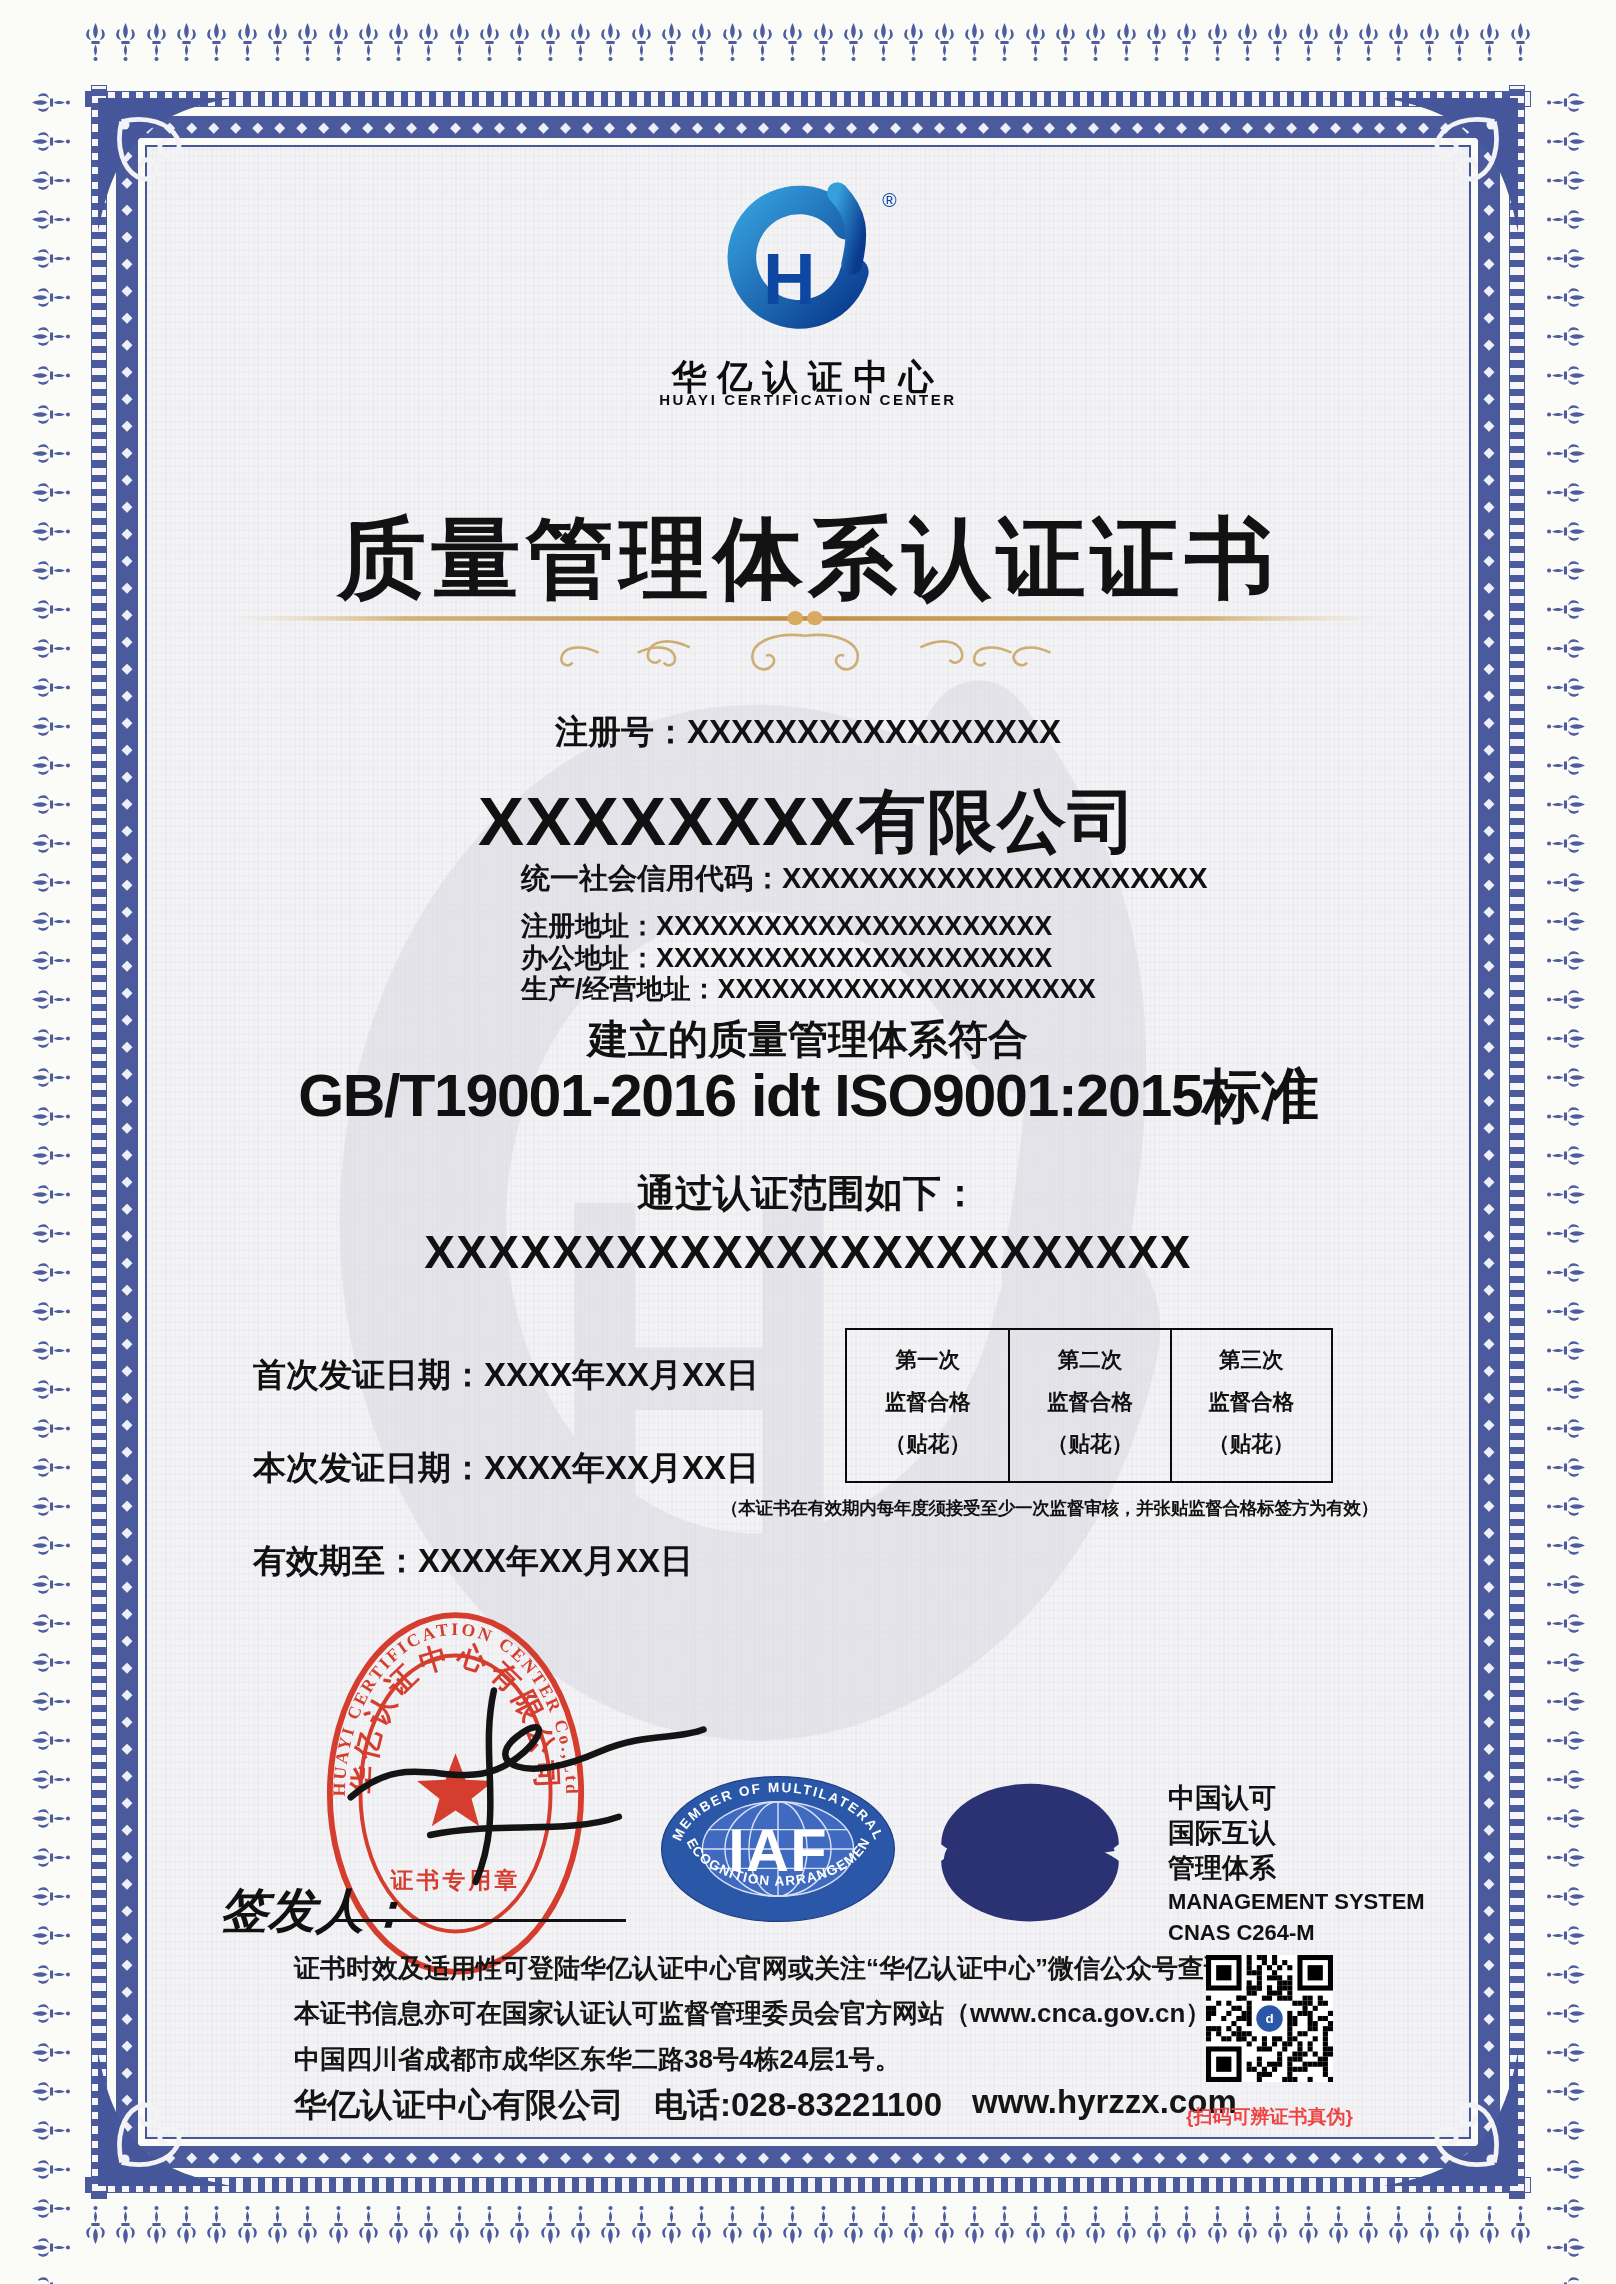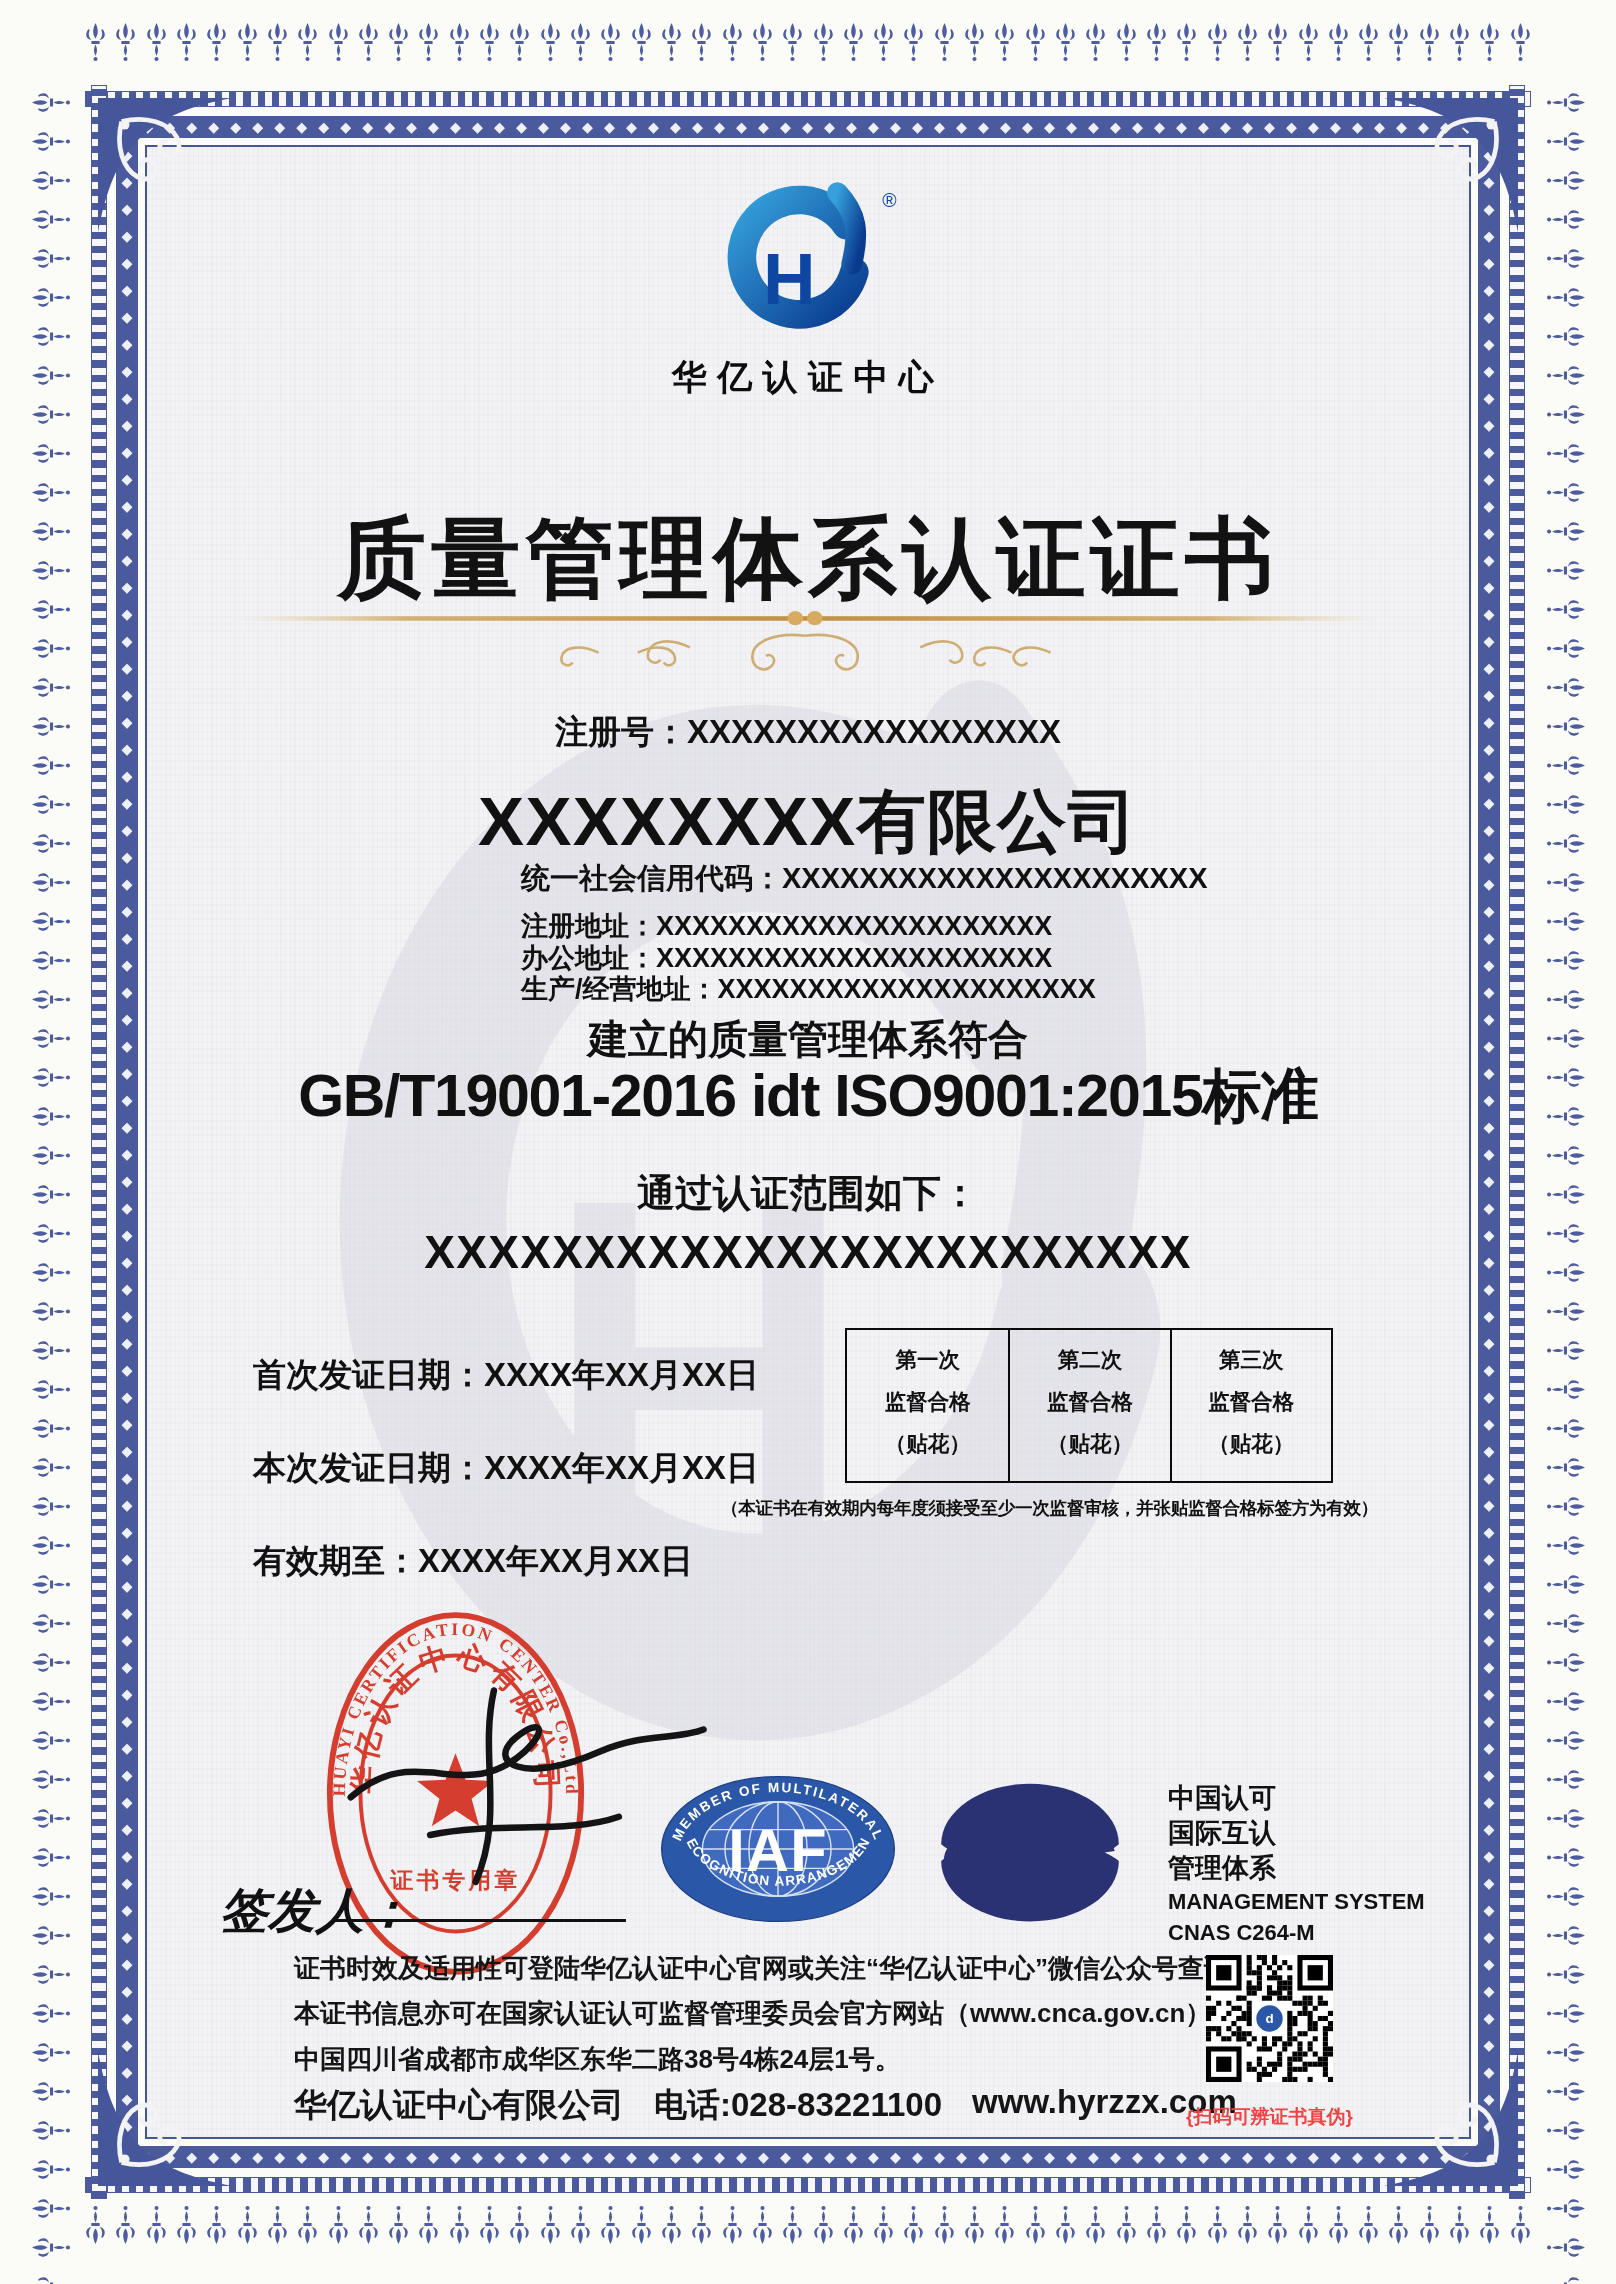--- a/index.html
+++ b/index.html
@@ -778,20 +778,21 @@
     <text x="128" y="190" font-size="112" font-weight="900" fill="#d9d9e2" text-anchor="middle" font-family="Liberation Sans, DejaVu Sans, sans-serif">H</text>
   </svg>
 
   <svg class="abs" style="left:706px;top:181px" width="205" height="169" viewBox="0 0 315 260">
     <path d="M216 68 A88 88 0 1 0 228 140" stroke="url(#gb)" stroke-width="44" fill="none" stroke-linecap="round"></path>
     <path d="M224 128 C236 78 232 50 202 18" stroke="url(#gb)" stroke-width="32" fill="none" stroke-linecap="round"></path>
     <text x="128" y="190" font-size="112" font-weight="900" fill="#0d47a1" text-anchor="middle" font-family="Liberation Sans, DejaVu Sans, sans-serif">H</text>
     <text x="282" y="40" font-size="30" fill="#0d47a1" text-anchor="middle" font-family="Liberation Sans, DejaVu Sans, sans-serif">®</text>
   </svg>
   <div class="abs ctr org-cn">华亿认证中心</div>
+  <div class="abs ctr org-en">HUAYI CERTIFICATION CENTER</div>
 
   <div class="abs ctr title">质量管理体系认证证书</div>
 
   <svg class="abs" style="left:234px;top:607px" width="1146" height="77" viewBox="0 0 1760 118">
     <rect x="0" y="14" width="1760" height="7" fill="url(#gold)"></rect>
     <ellipse cx="862" cy="17" rx="12" ry="11" fill="#d8ab62"></ellipse>
     <ellipse cx="892" cy="17" rx="12" ry="11" fill="#d8ab62"></ellipse>
     <g stroke="#c9a35f" stroke-width="4" fill="none" opacity=".85">
       <path d="M877 44 C830 38 796 54 796 76 C796 95 816 101 826 90 C834 81 826 70 817 75"></path>
       <path d="M877 44 C924 38 958 54 958 76 C958 95 938 101 928 90 C920 81 928 70 937 75"></path>

